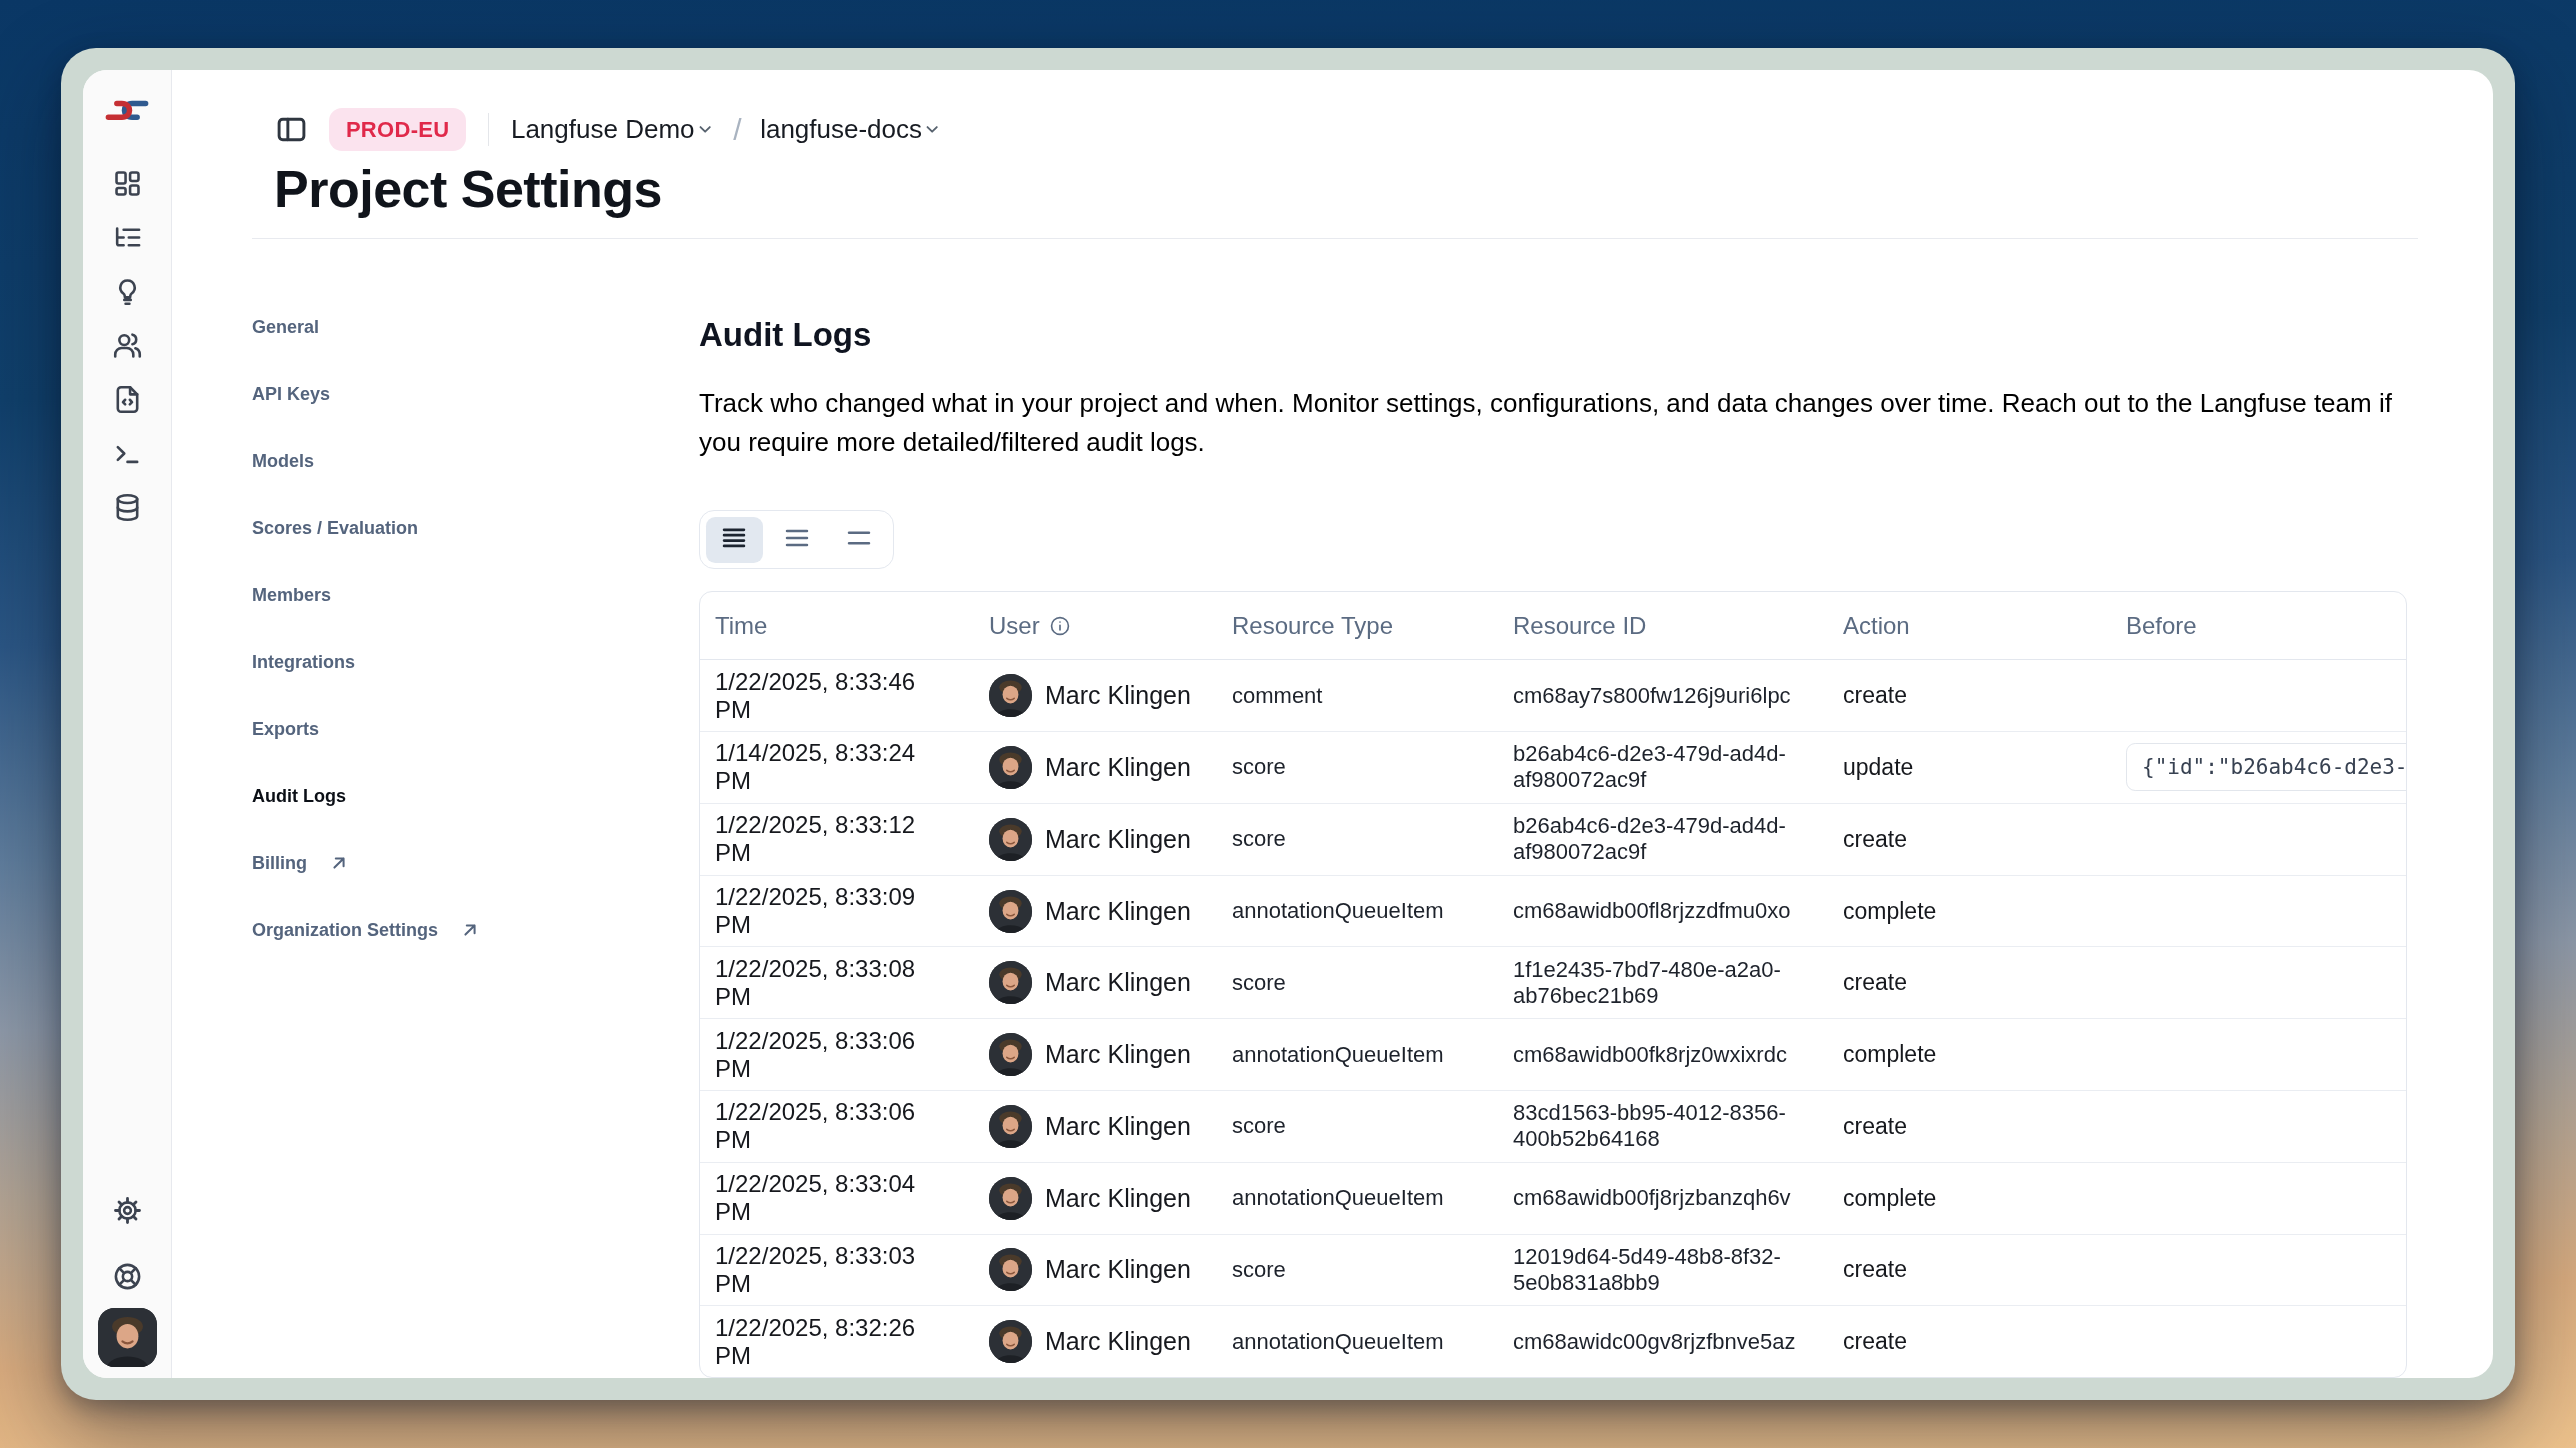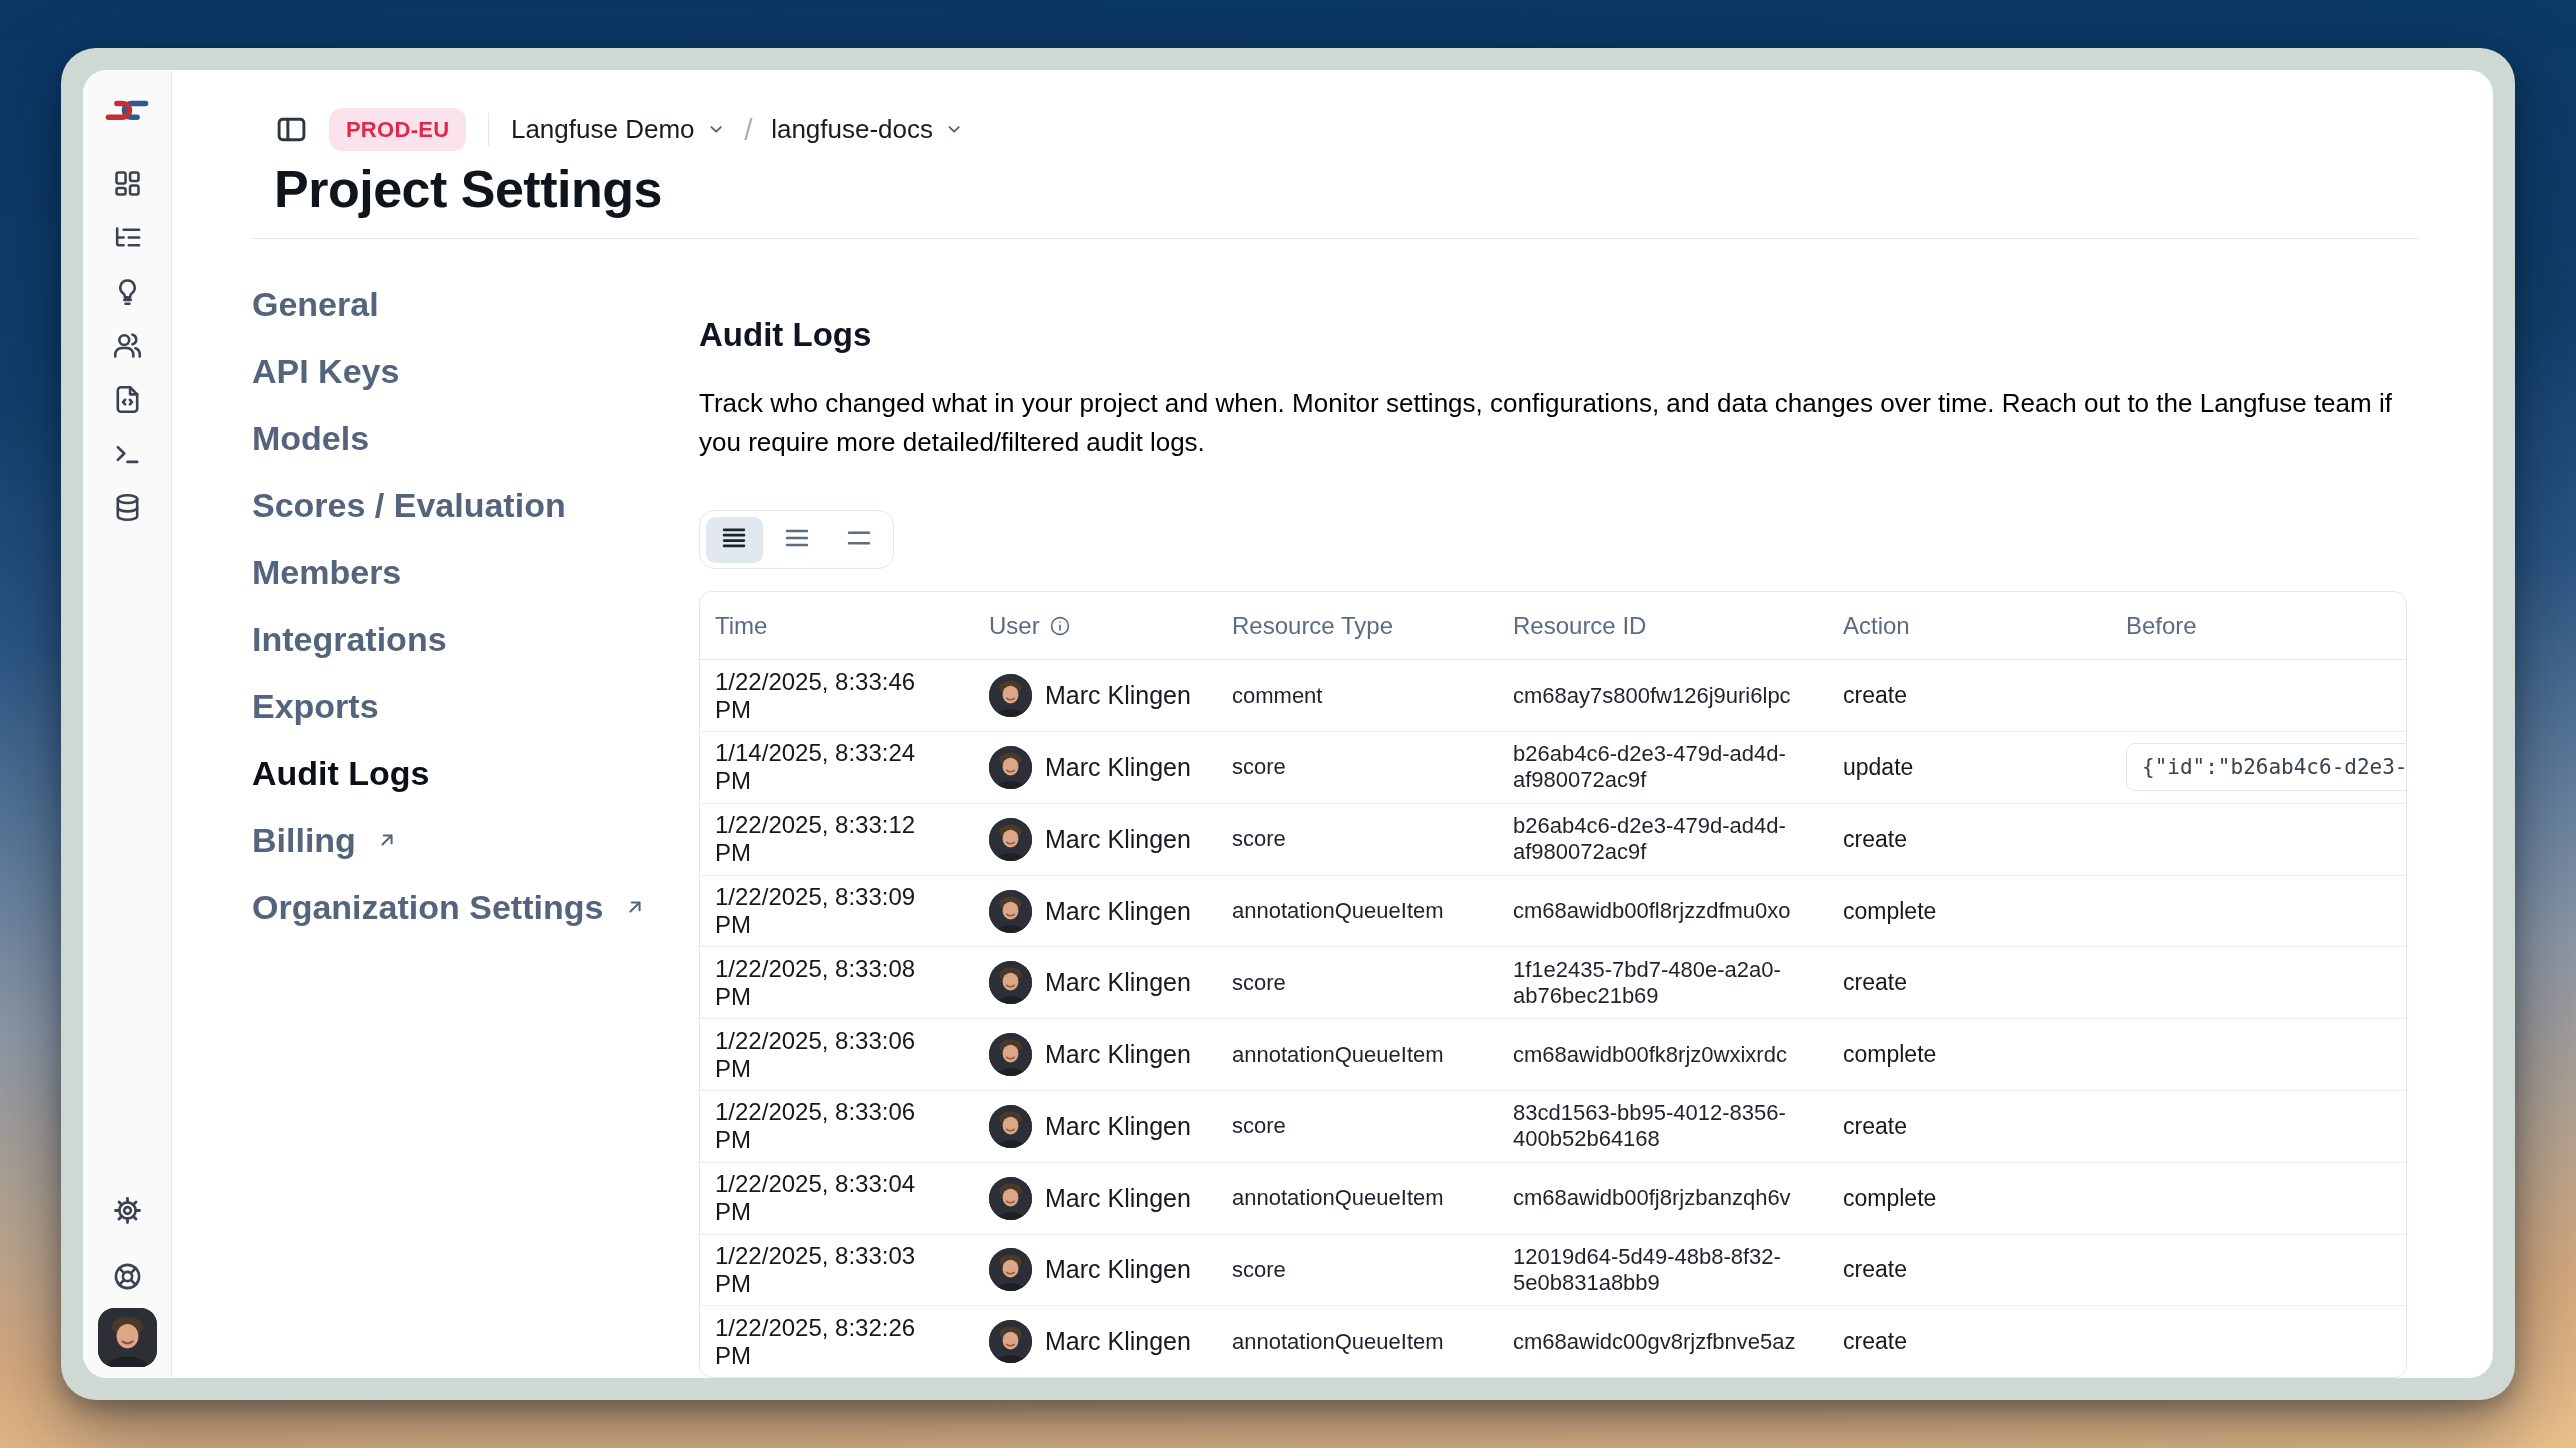--- a/index.html
+++ b/index.html
@@ -33,32 +33,32 @@
   
   .main{flex:1;position:relative;padding:0 75px 0 80px;box-sizing:border-box;overflow:hidden;}
   .topbar{margin:38px 0 0 22px;height:43px;display:flex;align-items:center;}
   .panel-toggle{width:35px;height:35px;color:#2f3640;background:none;border:none;padding:0;}
   .panel-toggle svg{width:35px;height:35px;}
   .env-badge{
     margin-left:20.3px;background:#fbe3ee;color:#e0294a;font-size:22px;font-weight:700;
     padding:8.3px 16.6px;border-radius:13px;letter-spacing:0.3px;
   }
   .vsep{width:0.9px;height:33px;background:#e4e6ea;margin:0 22px;}
-  .crumb{display:flex;align-items:center;gap:11px;background:none;border:none;padding:0;color:#171b22;font-size:26px;font-weight:500;font-family:inherit;}
+  .crumb{display:flex;align-items:center;background:none;border:none;padding:0;color:#171b22;font-size:26px;font-weight:500;font-family:inherit;}
   .crumb .chev{color:#58636f;width:20.3px;height:20.3px;}
   .crumb .chev svg{width:20.3px;height:20.3px;display:block;}
   .slash{color:#a9b3c0;font-size:30px;font-weight:300;margin:0 18.5px;}
   .page-title{margin:15px 0 0 22px;font-size:52px;font-weight:700;color:#10141b;letter-spacing:-0.5px;line-height:46px;}
   .header-divider{height:0.9px;background:#e8eaef;margin-top:26px;}
   
   .settings-layout{display:flex;}
   .settings-nav{width:447px;min-width:447px;padding-top:32px;display:flex;flex-direction:column;}
   .snav-item{
-    height:67px;display:flex;align-items:center;gap:15px;background:none;border:none;padding:0;
-    font-family:inherit;font-size:34px;font-weight:700;color:#54647d;
+    height:67px;display:flex;align-items:flex-end;gap:15px;background:none;border:none;padding:0;
+    font-family:inherit;font-size:18px;font-weight:700;color:#54647d;
   }
   .snav-item.active{color:#0b0f16;}
   .snav-item .ext{width:22px;height:22px;color:#54647d;margin-left:5.5px;}
   .snav-item .ext svg{width:22px;height:22px;display:block;}
   .settings-content{flex:1;min-width:0;}
   .audit-title{margin-top:74px;font-size:33px;font-weight:700;color:#0f1420;line-height:44px;}
   .audit-desc{margin-top:13px;font-size:26px;line-height:39px;color:#000000;max-width:1711px;}
   .density{
     margin-top:22px;display:inline-flex;gap:5.5px;padding:5.5px;border:0.9px solid #e4e8ef;border-radius:15px;background:#fff;
   }

